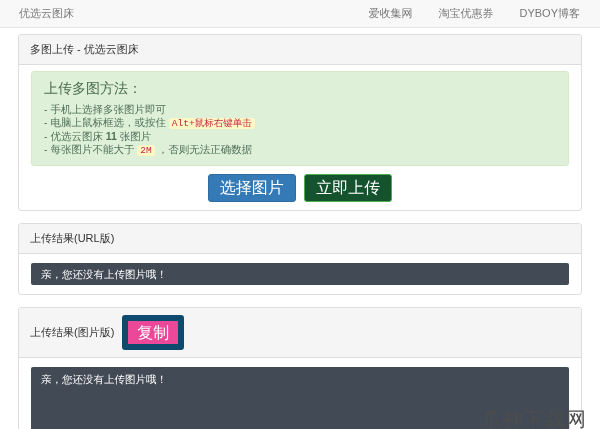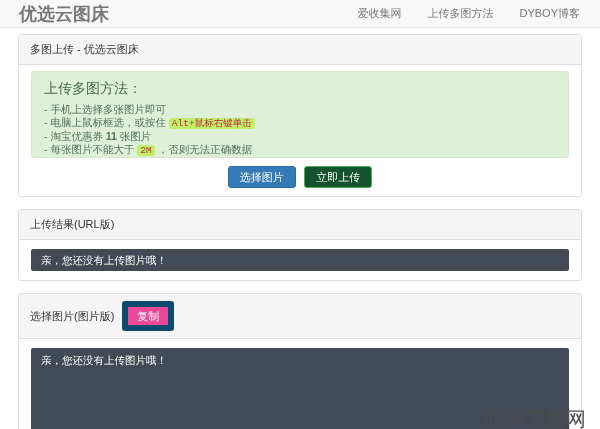--- a/index.html
+++ b/index.html
@@ -13,21 +13,21 @@
   }
   
   .navbar {
     height: 28px;
     background: #f8f8f8;
     border-bottom: 1px solid #e7e7e7;
     display: flex;
     align-items: center;
     padding: 0 20px 0 19px;
   }
-  .brand { font-size: 18px; color: #777; text-decoration: none; cursor: pointer; font-weight: bold; }
+  .brand { font-size: 11px; color: #777; text-decoration: none; cursor: pointer; }
   .nav-links { margin-left: auto; display: flex; gap: 26px; }
   .nav-link { font-size: 11px; color: #777; text-decoration: none; cursor: pointer; }
   
   .container { padding: 6px 18px 0 18px; }
   .panel {
     background: #fff;
     border: 1px solid #ddd;
     border-radius: 3px;
     margin-bottom: 12px;
   }
@@ -41,41 +41,41 @@
     display: flex;
     align-items: center;
   }
   .panel-body { padding: 6px 12px 8px 12px; }
   
   .alert-success {
     background: #dff0d8;
     border: 1px solid #d6e9c6;
     border-radius: 3px;
     color: #3c763d;
-    padding: 6px 12px 0 12px;
+    padding: 6px 12px 8px 12px;
   }
   .alert-title { font-size: 14px; margin: 2px 0 5px 0; color: #4a6b50; }
   .alert-line { font-size: 10.5px; line-height: 13px; color: #50705a; }
   .alert-line b { font-weight: bold; }
   code.kbd {
     font-family: "Liberation Mono", "DejaVu Sans Mono", monospace;
     font-size: 9.5px;
-    background: #bef264;
+    background: #fef9c3;
     color: #c7254e;
     padding: 0 3px;
     border-radius: 3px;
   }
   
   .btn-row { text-align: center; margin-top: 8px; }
   .btn {
     display: inline-block;
     border: none;
     border-radius: 3px;
     color: #fff;
-    font-size: 11px;
+    font-size: 16px;
     font-family: inherit;
     padding: 4px 11px;
     cursor: pointer;
     line-height: 1.1;
   }
   .btn-blue  { background: #337ab7; border: 1px solid #2e6da4; margin-right: 4px; }
   .btn-green { background: #14532d; border: 1px solid #4cae4c; }
   .btn-red   { background: #ec4899; border: 6px solid #0c4a6e; margin-left: 8px; padding: 3px 9px; }
   
   .panel-body.results { padding: 9px 12px 9px 12px; }
@@ -109,42 +109,42 @@
     letter-spacing: 1px;
   }
 </style>
 </head>
 <body>
 
 <div class="navbar">
   <a class="brand">优选云图床</a>
   <div class="nav-links">
     <a class="nav-link">爱收集网</a>
-    <a class="nav-link">上传多图方法</a>
+    <a class="nav-link">淘宝优惠券</a>
     <a class="nav-link">DYBOY博客</a>
   </div>
 </div>
 
 <div class="container">
 
   <div class="panel">
     <div class="panel-heading">
       <span>多图上传 - 优选云图床</span>
     </div>
     <div class="panel-body">
       <div class="alert-success">
         <div class="alert-title">上传多图方法：</div>
         <div class="alert-line">
           <span>- 手机上选择多张图片即可</span>
         </div>
         <div class="alert-line">
           <span>- 电脑上鼠标框选，或按住 </span><code class="kbd">Alt+鼠标右键单击</code>
         </div>
         <div class="alert-line">
-          <span>- 淘宝优惠券 </span><b>11</b><span> 张图片</span>
+          <span>- 优选云图床 </span><b>11</b><span> 张图片</span>
         </div>
         <div class="alert-line">
           <span>- 每张图片不能大于 </span><code class="kbd">2M</code><span> ，否则无法正确数据</span>
         </div>
       </div>
       <div class="btn-row">
         <button class="btn btn-blue">选择图片</button>
         <button class="btn btn-green">立即上传</button>
       </div>
     </div>
@@ -154,21 +154,21 @@
     <div class="panel-heading">
       <span>上传结果(URL版)</span>
     </div>
     <div class="panel-body results">
       <div class="dark-bar">亲，您还没有上传图片哦！</div>
     </div>
   </div>
 
   <div class="panel">
     <div class="panel-heading">
-      <span>选择图片(图片版)</span>
+      <span>上传结果(图片版)</span>
       <button class="btn btn-red">复制</button>
     </div>
     <div class="panel-body results">
       <div class="dark-area">亲，您还没有上传图片哦！</div>
     </div>
   </div>
 
 </div>
 
 <div class="watermark">爪神下载网</div>

